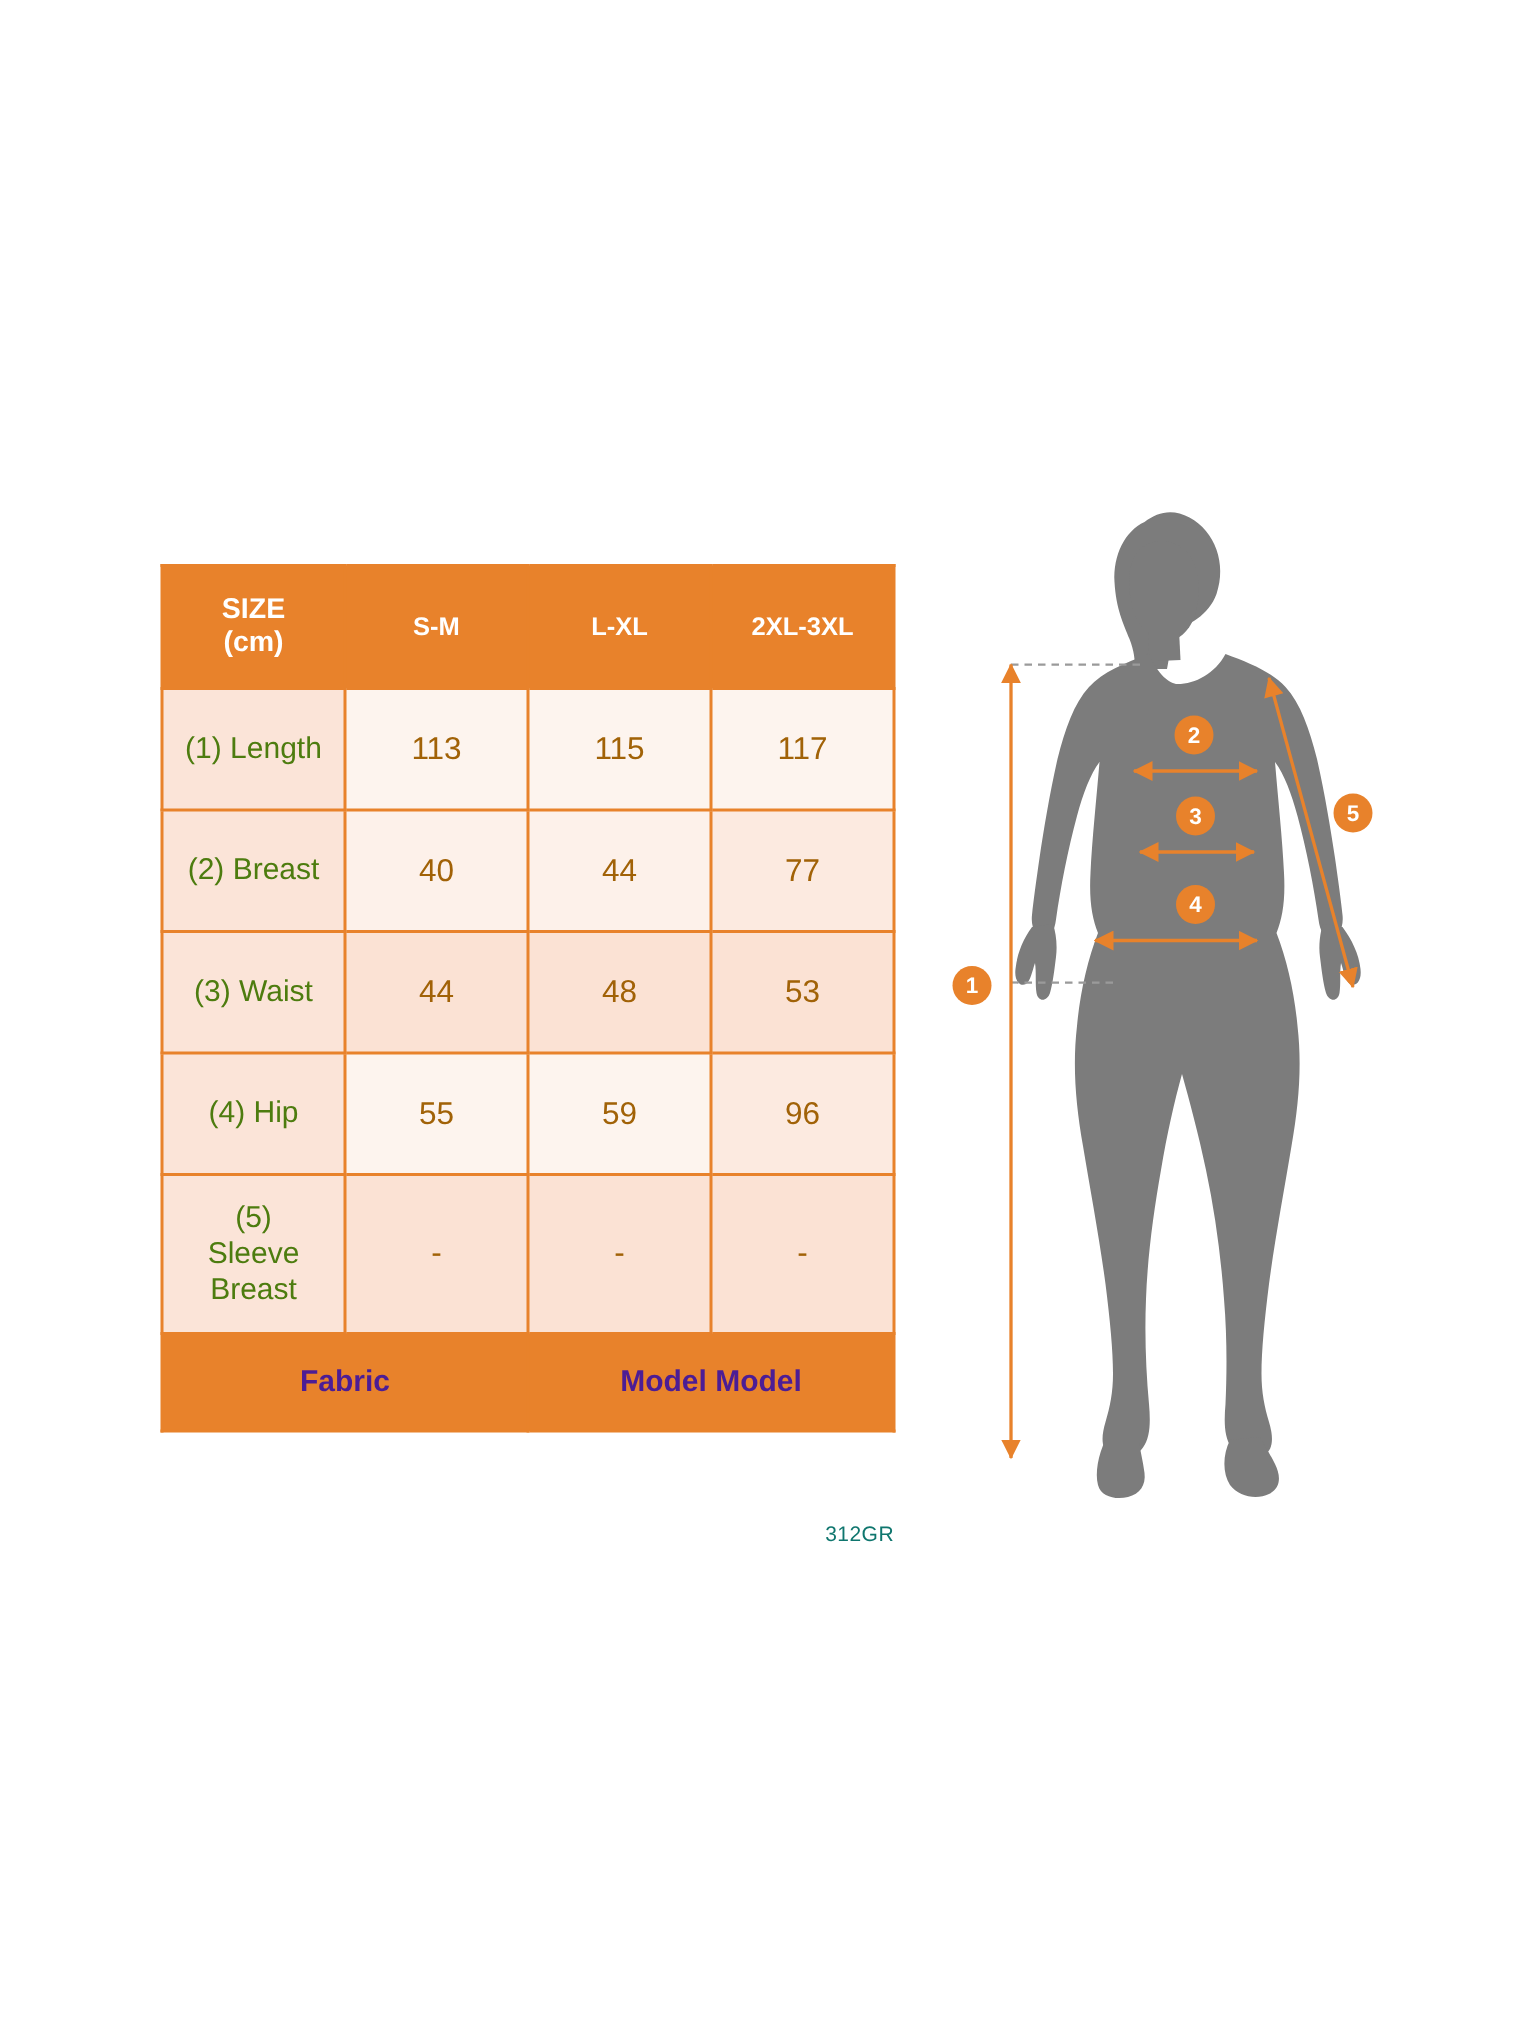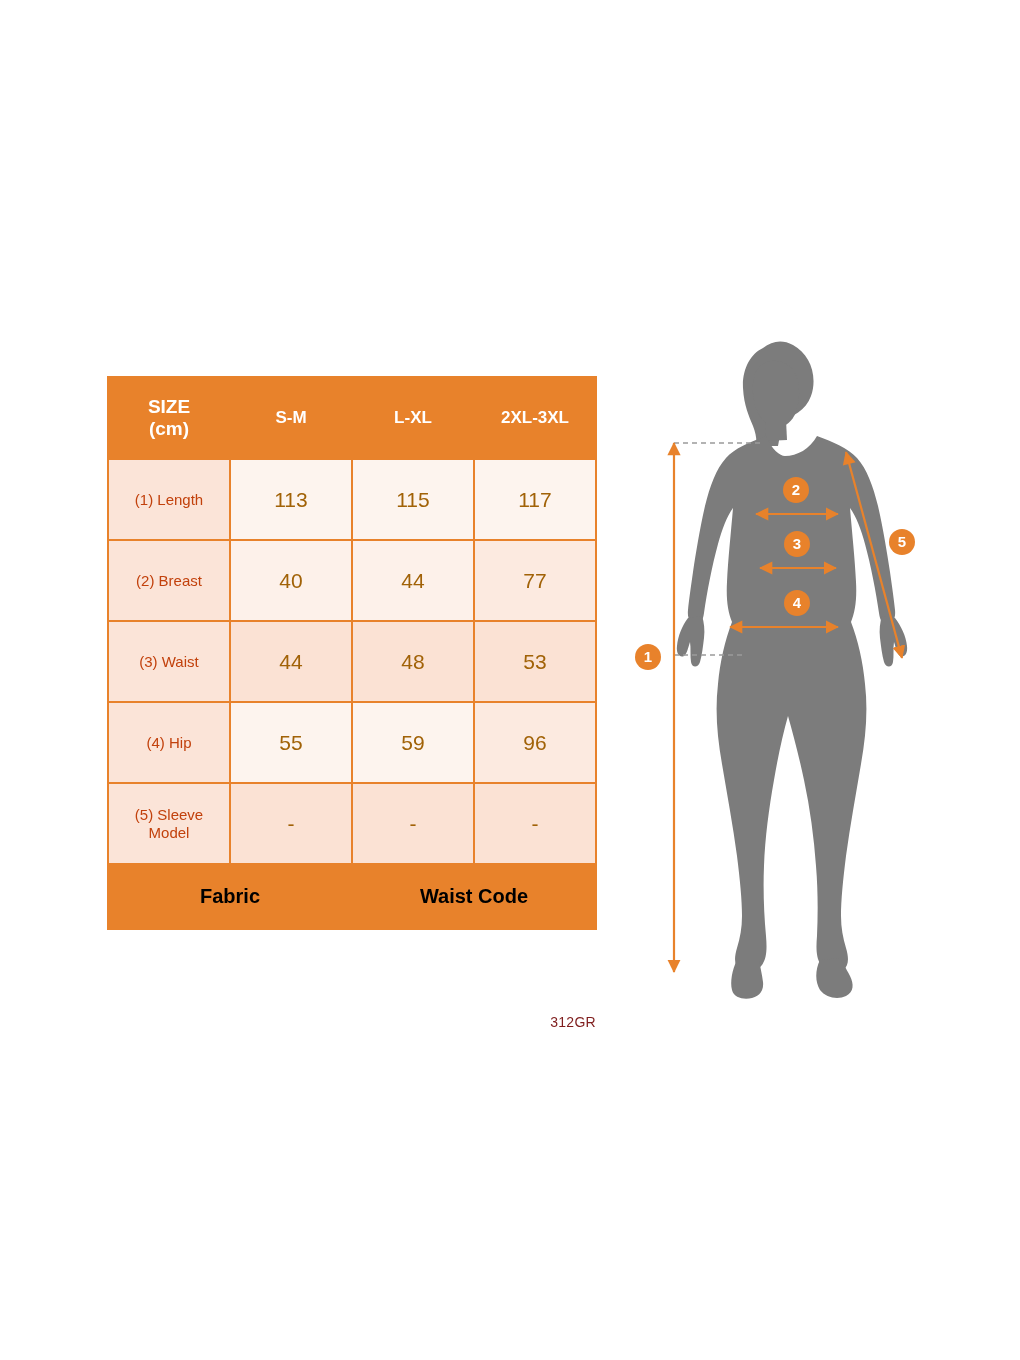--- a/index.html
+++ b/index.html
@@ -41,22 +41,22 @@
     font-weight: bold;
     font-size: 17px;
     height: 80px;
     line-height: 1.15;
   }
   .hdr-row td.size-label {
     font-size: 19px;
   }
   .row-label {
     background: #FBE4D8;
-    font-size: 15px;
-    color: #c2410c;
+    font-size: 20px;
+    color: #4d7c0f;
     width: 128px;
     padding: 0 10px 0 0;
     text-align: right;
   }
   .row-label.two-line {
     line-height: 1.2;
     text-align: center;
     padding: 16px;
   }
   .val {
@@ -64,40 +64,40 @@
     color: #a16207;
     height: 79px;
   }
   .val.tint-a { background: #FDF1EA; }
   .val.tint-b { background: #FBE2D4; }
   .val.tint-c { background: #FDF4EE; }
   .val.tint-d { background: #FCEAE0; }
 
   .fabric-hdr td {
     background: #E8822B;
-    color: #000000;
+    color: #4c1d95;
     font-weight: bold;
     font-size: 20px;
     height: 63px;
   }
   .fabric-val td {
     background: #FBE4D8;
     color: #1a1a1a;
     font-size: 21px;
     height: 70px;
   }
 
   #model-code-note {
     position: absolute;
     left: 500px;
     top: 1014px;
     width: 96px;
     text-align: right;
     font-size: 14px;
-    color: #7f1d1d;
+    color: #0f766e;
     letter-spacing: .3px;
   }
 
   
   #figure-panel {
     position: absolute;
     left: 630px;
     top: 310px;
     width: 340px;
     height: 720px;
@@ -152,30 +152,30 @@
       <tr>
         <td class="row-label">(4) Hip</td>
         <td class="val tint-c">55</td>
         <td class="val tint-c">59</td>
         <td class="val tint-d">96</td>
       </tr>
 
       <tr>
         <td class="row-label two-line">
           <span>(5) Sleeve</span><br>
-          <span>Model</span>
+          <span>Breast</span>
         </td>
         <td class="val tint-b">-</td>
         <td class="val tint-b">-</td>
         <td class="val tint-b">-</td>
       </tr>
 
       <tr class="fabric-hdr">
         <td colspan="2">Fabric</td>
-        <td colspan="2">Waist Code</td>
+        <td colspan="2">Model Model</td>
       </tr>
 
     </tbody>
   </table>
 </div>
 
 <div id="model-code-note">312GR</div>
 
 <div id="figure-panel">
   <svg width="340" height="720" viewBox="0 0 340 720" xmlns="http://www.w3.org/2000/svg">

